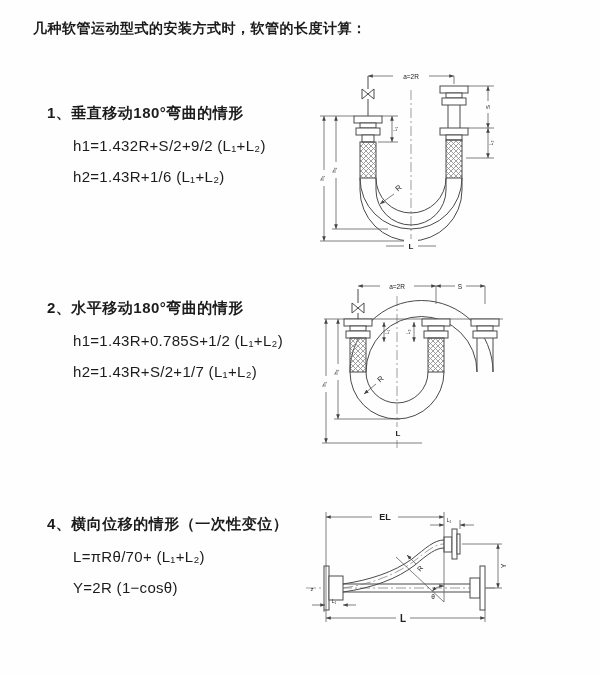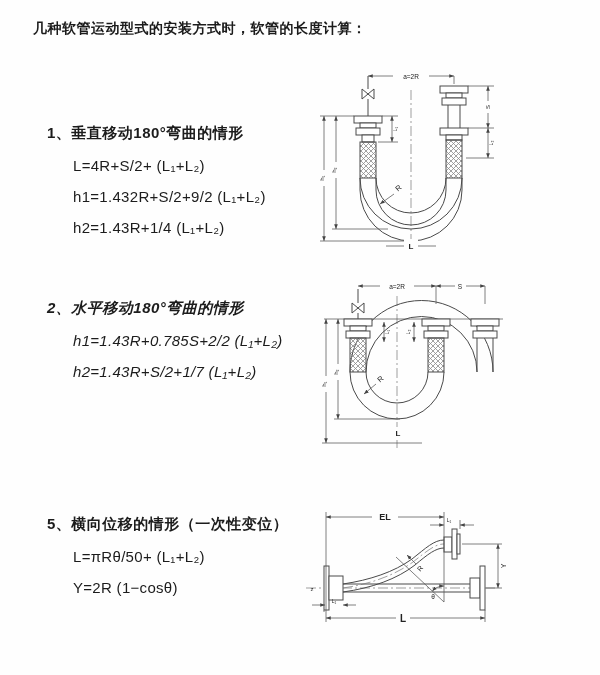--- a/index.html
+++ b/index.html
@@ -17,36 +17,35 @@
   .cl{stroke:#777;stroke-width:.7;fill:none;stroke-dasharray:10 3 2 3;}
   .wbg{fill:#fefefe;stroke:none;}
 </style>
 </head>
 <body>
 
 <div class="page">
 
   <div class="title">几种软管运动型式的安装方式时，软管的长度计算：</div>
 
-  <div class="sec" style="top:104px;margin-top:20px;">
+  <div class="sec" style="top:104px;">
     <div class="sec-h">1、垂直移动180°弯曲的情形</div>
-    <div class="f">L=4R+S/2+ (L₁+L₂)</div>
     <div class="f">h1=1.432R+S/2+9/2 (L₁+L₂)</div>
-    <div class="f">h2=1.43R+1/4 (L₁+L₂)</div>
+    <div class="f">h2=1.43R+1/6 (L₁+L₂)</div>
   </div>
 
-  <div class="sec" style="top:299px;font-style:italic;">
+  <div class="sec" style="top:299px;">
     <div class="sec-h">2、水平移动180°弯曲的情形</div>
-    <div class="f">h1=1.43R+0.785S+2/2 (L₁+L₂)</div>
+    <div class="f">h1=1.43R+0.785S+1/2 (L₁+L₂)</div>
     <div class="f">h2=1.43R+S/2+1/7 (L₁+L₂)</div>
   </div>
 
   <div class="sec" style="top:515px;">
-    <div class="sec-h">5、横向位移的情形（一次性变位）</div>
-    <div class="f">L=πRθ/50+ (L₁+L₂)</div>
+    <div class="sec-h">4、横向位移的情形（一次性变位）</div>
+    <div class="f">L=πRθ/70+ (L₁+L₂)</div>
     <div class="f">Y=2R (1−cosθ)</div>
   </div>
 
   <svg class="dwg" style="left:316px;top:66px;" width="210" height="192" viewBox="0 0 210 192">
     <defs>
       <marker id="arr1" viewBox="0 0 10 10" refX="9" refY="5" markerWidth="7" markerHeight="7" orient="auto-start-reverse">
         <path d="M0,1.5 L9,5 L0,8.5 z" fill="#444"></path>
       </marker>
       <pattern id="br1" width="5" height="5" patternUnits="userSpaceOnUse">
         <path d="M0,0L5,5M5,0L0,5" stroke="#8a8a8a" stroke-width="0.8"></path>

